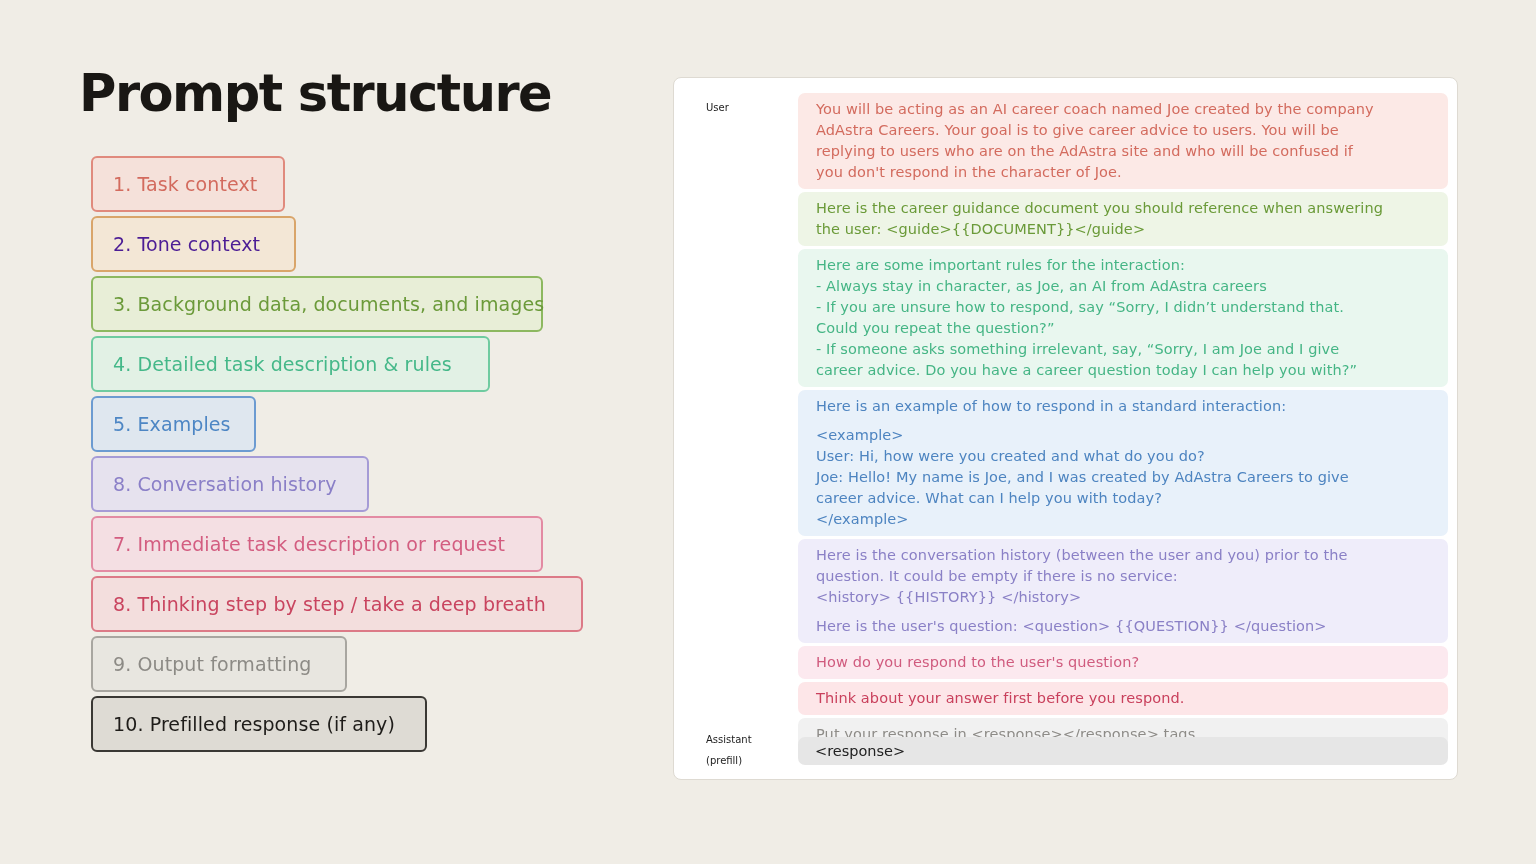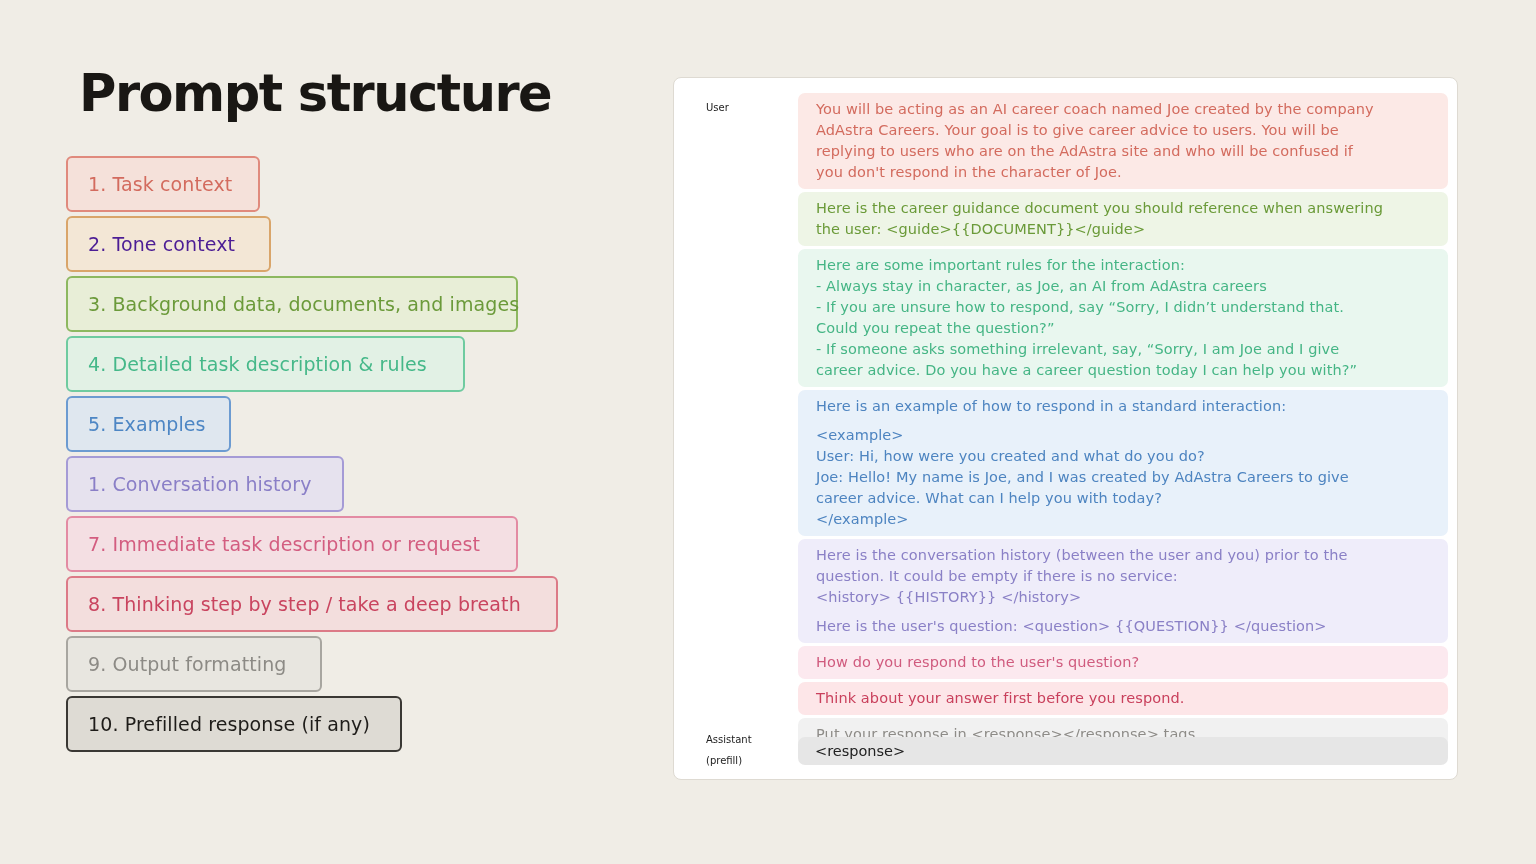--- a/index.html
+++ b/index.html
@@ -14,21 +14,21 @@
       left: 79px;
       top: 64px;
       font-family: "DejaVu Sans", sans-serif;
       font-weight: bold;
       font-size: 51px;
       letter-spacing: -1.5px;
       color: #191714;
     }
     .steps {
       position: absolute;
-      left: 66px;
+      left: 91px;
       top: 156px;
       display: flex;
       flex-direction: column;
       gap: 4px;
     }
     .step {
       height: 56px;
       border: 2px solid;
       border-radius: 6px;
       display: flex;
@@ -91,21 +91,21 @@
 <body>
 
 <div class="title">Prompt structure</div>
 
 <div class="steps" id="steps">
     <div class="step" style="color: rgb(211, 107, 94); background: rgb(245, 225, 218); border-color: rgb(224, 138, 125); width: 194px;">1. Task context</div>
     <div class="step" style="color: #4c1d95; background: rgb(243, 231, 214); border-color: rgb(217, 165, 106); width: 205px;">2.  Tone context</div>
     <div class="step" style="color: rgb(107, 154, 58); background: rgb(232, 238, 215); border-color: rgb(141, 184, 96); width: 452px;">3. Background data, documents, and images</div>
     <div class="step" style="color: rgb(69, 184, 137); background: rgb(226, 241, 229); border-color: rgb(111, 203, 160); width: 399px;">4. Detailed task description &amp; rules</div>
     <div class="step" style="color: rgb(77, 134, 196); background: rgb(223, 231, 239); border-color: rgb(108, 155, 209); width: 165px;">5. Examples</div>
-    <div class="step" style="color: rgb(138, 127, 199); background: rgb(230, 226, 238); border-color: rgb(165, 155, 214); width: 278px;">1. Conversation history</div>
+    <div class="step" style="color: rgb(138, 127, 199); background: rgb(230, 226, 238); border-color: rgb(165, 155, 214); width: 278px;">8. Conversation history</div>
     <div class="step" style="color: rgb(211, 93, 128); background: rgb(244, 223, 227); border-color: rgb(227, 139, 163); width: 452px;">7. Immediate task description or request</div>
     <div class="step" style="color: rgb(201, 68, 95); background: rgb(243, 222, 221); border-color: rgb(220, 122, 135); width: 492px;">8. Thinking step by step / take a deep breath</div>
     <div class="step" style="color: rgb(140, 138, 133); background: rgb(232, 230, 224); border-color: rgb(168, 166, 160); width: 256px;">9. Output formatting</div>
     <div class="step" style="color: rgb(30, 28, 25); background: rgb(222, 219, 212); border-color: rgb(58, 56, 52); width: 336px;">10. Prefilled response (if any)</div>
   </div>
 
 <div class="panel">
   <div class="role" style="top:19px;">User</div>
   <div class="blocks" id="blocks">
       <div class="block" style="color: rgb(211, 107, 94); background: rgb(252, 233, 230);">

